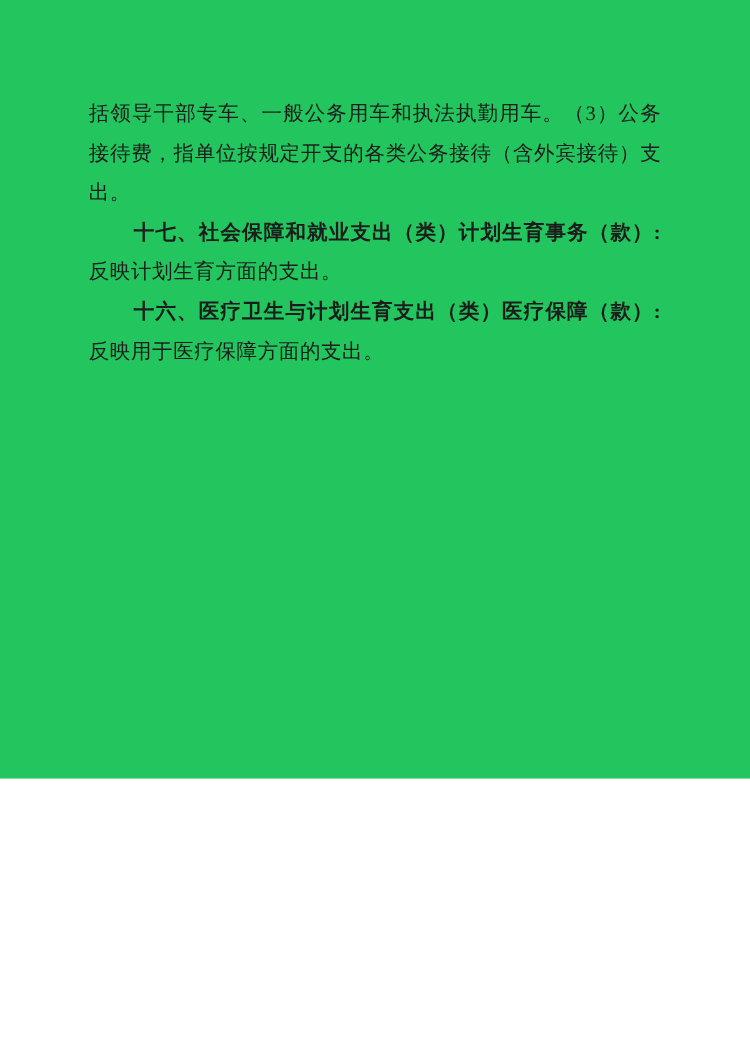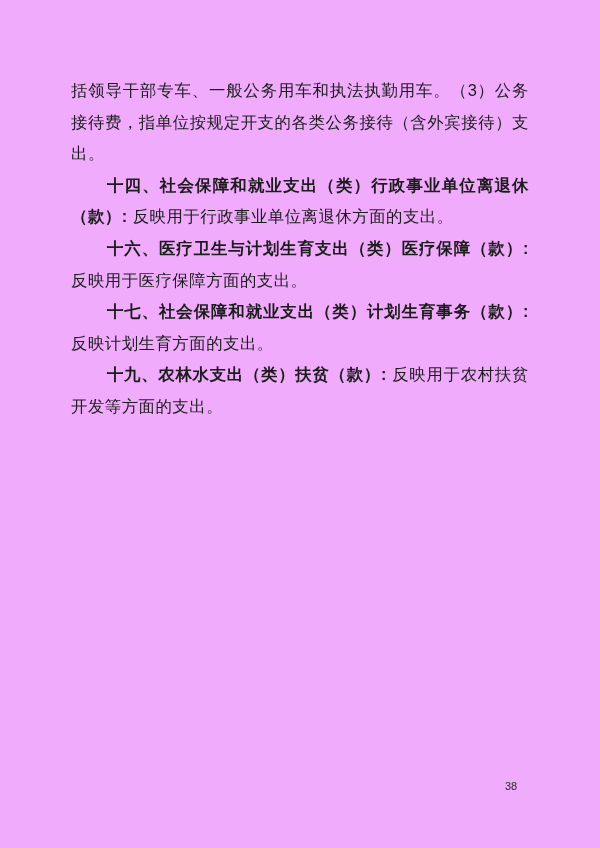--- a/index.html
+++ b/index.html
@@ -3,24 +3,24 @@
 <meta charset="utf-8">
 <style>
   html, body {
     margin: 0;
     padding: 0;
     background: #ffffff;
   }
   .page {
     position: relative;
     width: 600px;
-    height: 848px;
-    background: #f0abfc;
+    height: 623px;
+    background: #22c55e;
     overflow: hidden;
-    font-family: Liberation Sans, sans-serif;
+    font-family: Liberation Serif, serif;
     color: #1c1c1c;
   }
   .doc-body {
     position: absolute;
     left: 71px;
     top: 75px;
     width: 458px;
     font-size: 16.4px;
     line-height: 31.6px;
     text-align: justify;
@@ -46,19 +46,17 @@
     font-size: 11px;
     color: #2a2a2a;
   }
 </style>
 </head>
 <body>
 
 <div class="page">
   <div class="doc-body" id="doc-body">
       <p class="no-indent"><span>括领导干部专车、一般公务用车和执法执勤用车。（3）公务接待费，指单位按规定开支的各类公务接待（含外宾接待）支出。</span></p>
-      <p><span class="seg-bold">十四、社会保障和就业支出（类）行政事业单位离退休（款）: </span><span>反映用于行政事业单位离退休方面的支出。</span></p>
+      <p><span class="seg-bold">十七、社会保障和就业支出（类）计划生育事务（款）: </span><span>反映计划生育方面的支出。</span></p>
       <p><span class="seg-bold">十六、医疗卫生与计划生育支出（类）医疗保障（款）: </span><span>反映用于医疗保障方面的支出。</span></p>
-      <p><span class="seg-bold">十七、社会保障和就业支出（类）计划生育事务（款）: </span><span>反映计划生育方面的支出。</span></p>
-      <p><span class="seg-bold">十九、农林水支出（类）扶贫（款）: </span><span>反映用于农村扶贫开发等方面的支出。</span></p>
     </div>
   <div class="page-number">38</div>
 </div>
 
 </body></html>

